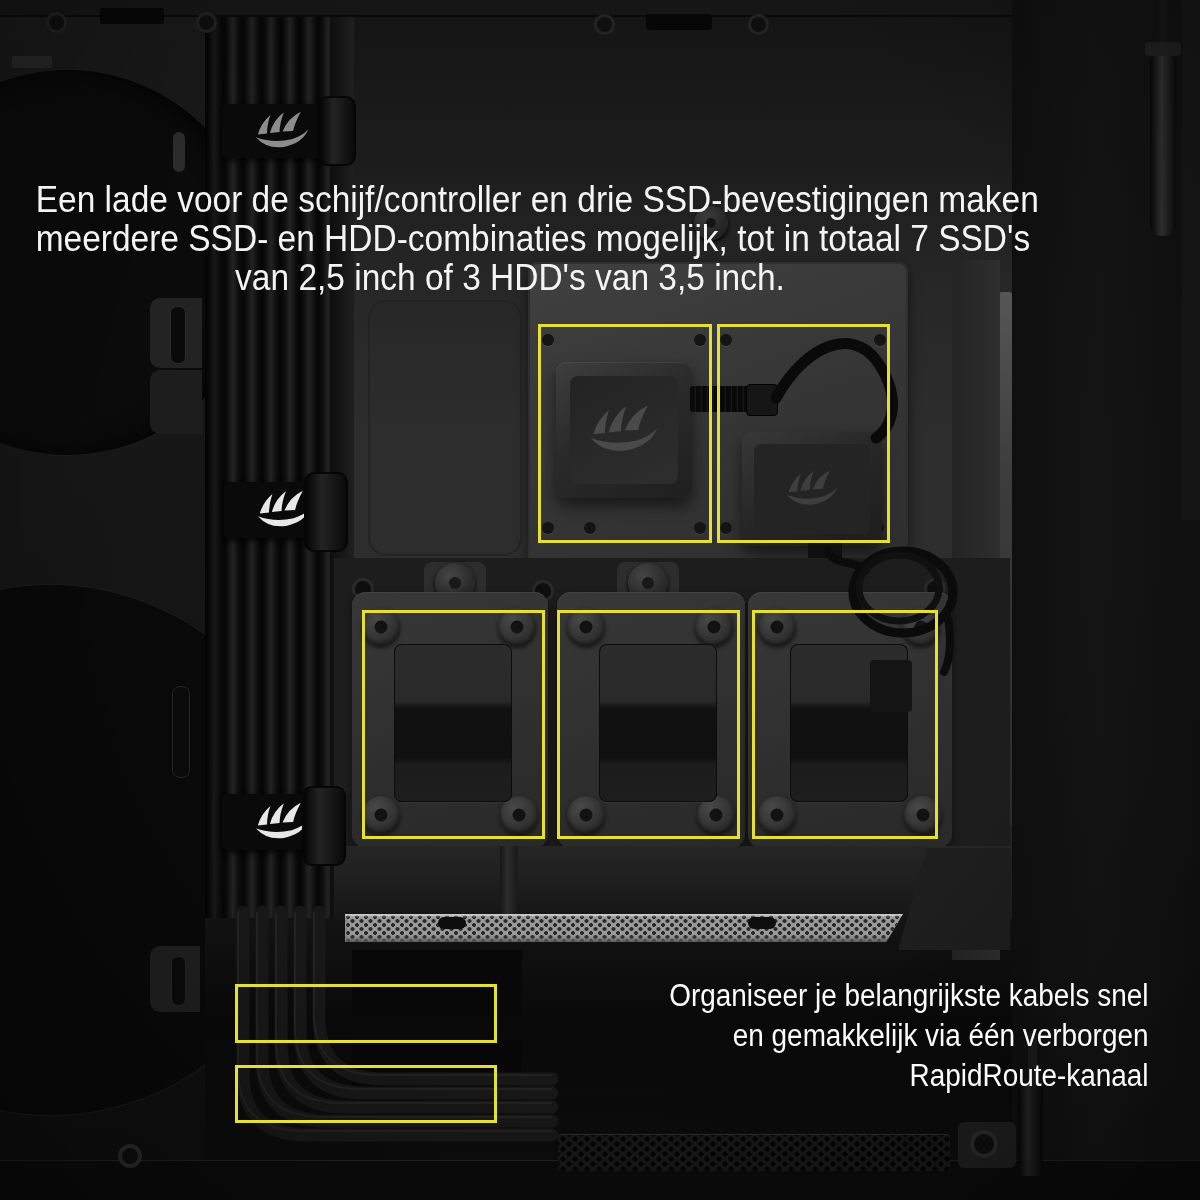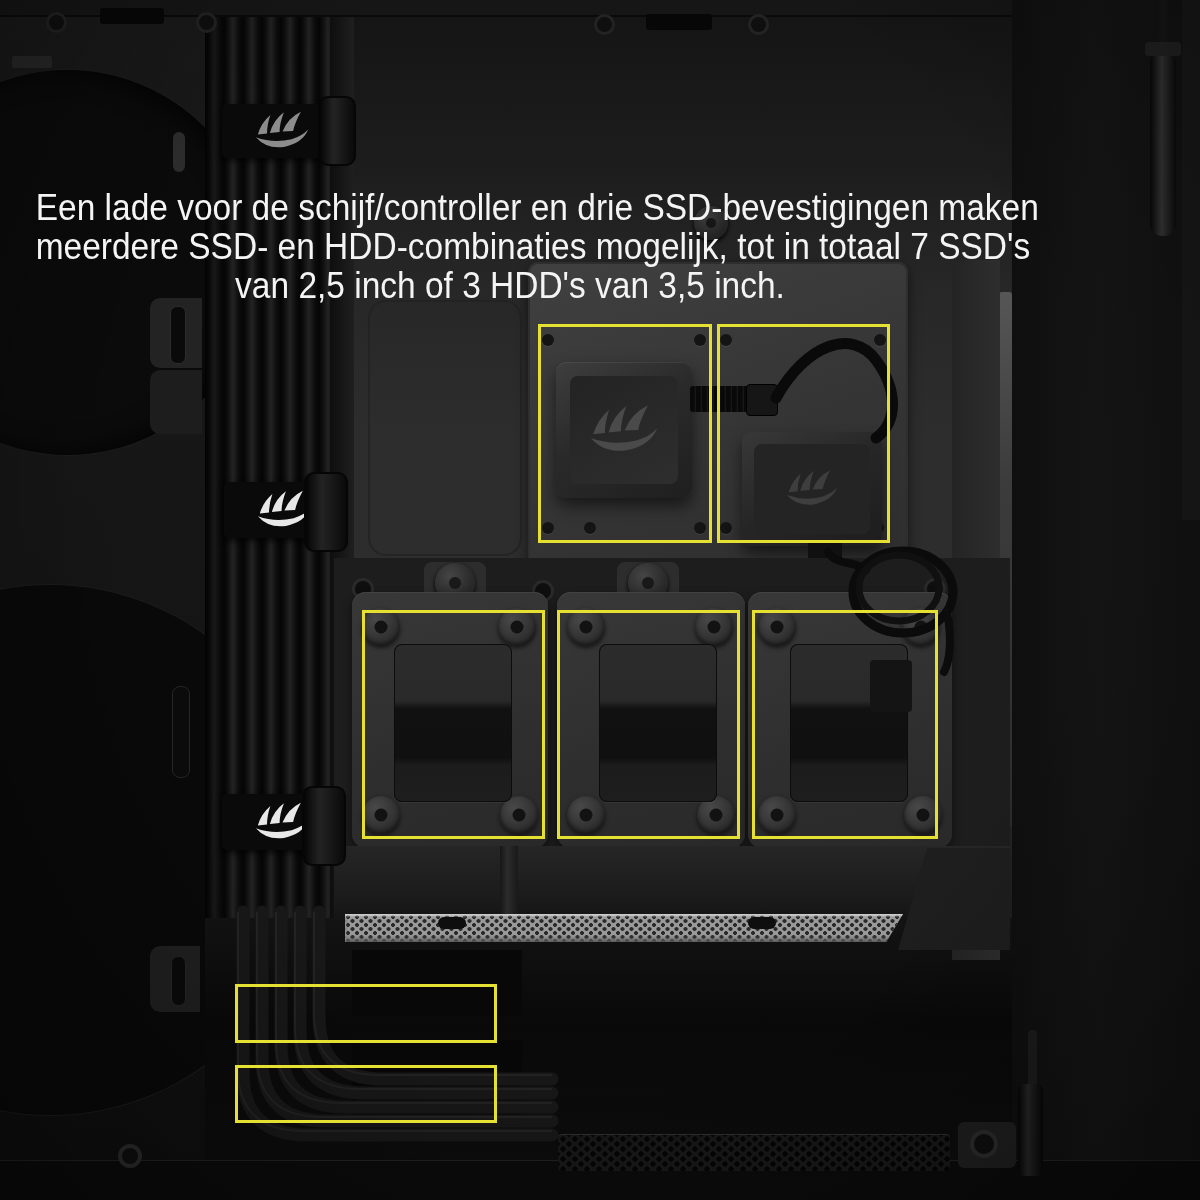--- a/index.html
+++ b/index.html
@@ -176,21 +176,21 @@
   .hl-mid-1{left:362px;top:610px;width:183px;height:229px;}
   .hl-mid-2{left:557px;top:610px;width:183px;height:229px;}
   .hl-mid-3{left:752px;top:610px;width:186px;height:229px;}
   .hl-bot-1{left:235px;top:984px;width:262px;height:59px;}
   .hl-bot-2{left:235px;top:1065px;width:262px;height:58px;}
 
   
   .title{left:0;top:16px;width:1200px;text-align:center;color:#ffffff;font-weight:bold;
     font-size:84px;line-height:71px;letter-spacing:.5px;z-index:50;}
   .title span{display:block;transform:scaleX(.82);transform-origin:50% 50%;white-space:nowrap;}
-  .subtitle{left:0;top:188px;width:1020px;text-align:center;color:#f4f4f4;
+  .subtitle{left:0;top:180px;width:1020px;text-align:center;color:#f4f4f4;
     font-size:36px;line-height:39px;font-weight:400;z-index:50;}
   .subtitle span{display:block;transform:scaleX(.93);transform-origin:50% 50%;white-space:nowrap;}
   .callout{right:52px;top:976px;text-align:right;color:#fdfdfd;
     font-size:31px;line-height:40px;font-weight:400;z-index:50;}
   .callout span{display:block;transform:scaleX(.9);transform-origin:100% 50%;white-space:nowrap;}
 </style>
 </head>
 <body>
 
 <svg width="0" height="0" style="position:absolute">
@@ -367,14 +367,19 @@
   <div class="a hl hl-mid-2" style="border-color: rgb(229, 224, 50);"></div>
   <div class="a hl hl-mid-3" style="border-color: rgb(229, 224, 50);"></div>
   <div class="a hl hl-bot-1" style="border-color: rgb(229, 224, 50);"></div>
   <div class="a hl hl-bot-2" style="border-color: rgb(229, 224, 50);"></div>
 
   <div class="a subtitle">
     <span>Een lade voor de schijf/controller en drie SSD-bevestigingen maken</span>
     <span>meerdere SSD- en HDD-combinaties mogelijk, tot in totaal 7 SSD's</span>
     <span>van 2,5 inch of 3 HDD's van 3,5 inch.</span>
   </div>
+  <div class="a callout">
+    <span>Organiseer je belangrijkste kabels snel</span>
+    <span>en gemakkelijk via één verborgen</span>
+    <span>RapidRoute-kanaal</span>
+  </div>
 
 </div>
 
 </body></html>

